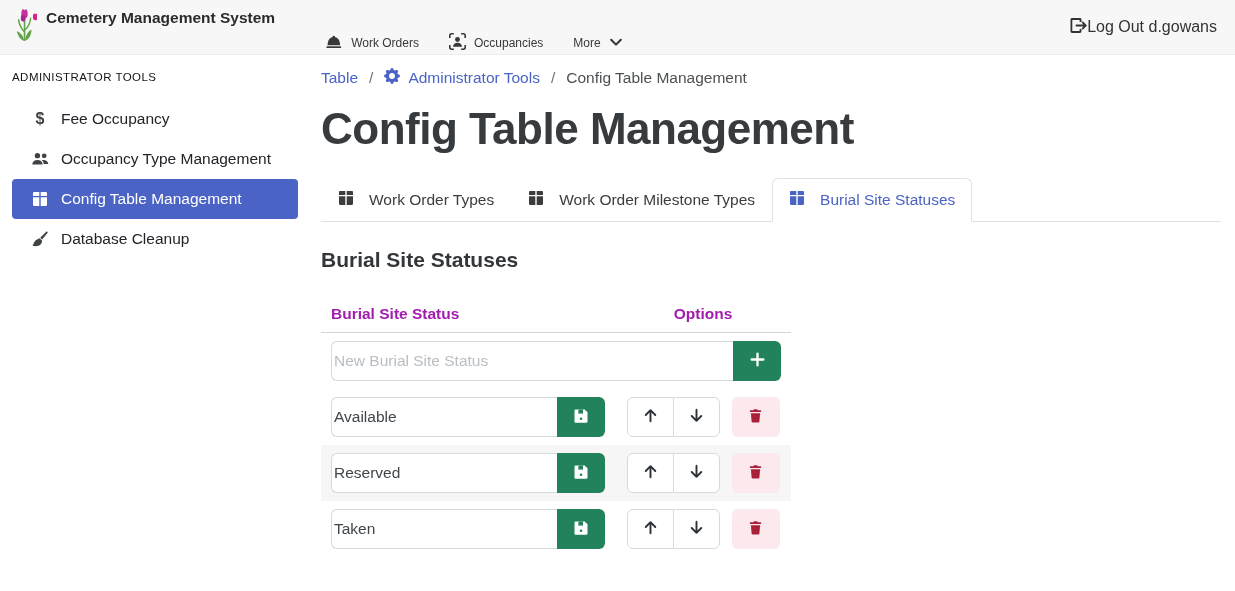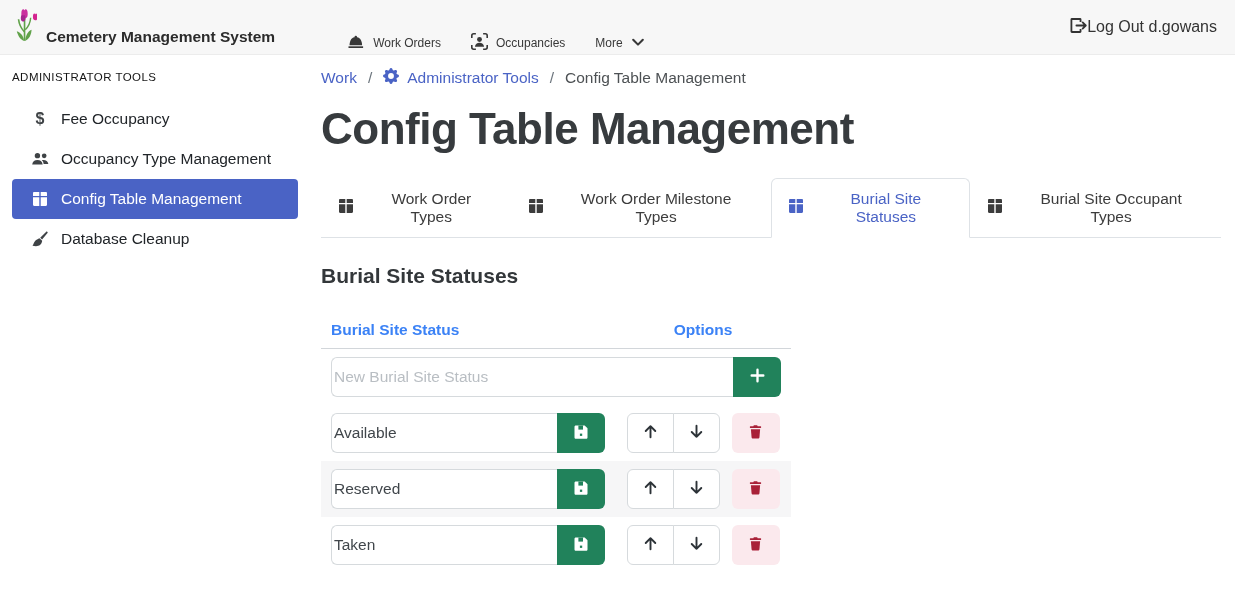--- a/index.html
+++ b/index.html
@@ -10,21 +10,21 @@
     font-family:"Liberation Sans","DejaVu Sans",sans-serif;
     font-size:15.5px;
   }
   a { text-decoration:none; color:inherit; }
 
   
   .navbar {
     height:55px; background:#f7f7f7; border-bottom:1px solid #ececec;
     display:flex; align-items:center; padding:0 18px 0 12px;
   }
-  .brand { display:flex; align-items:flex-end; gap:9px; margin-right:42px; cursor:pointer; }
+  .brand { display:flex; align-items:flex-start; gap:9px; margin-right:20px; cursor:pointer; }
   .brand-title { font-weight:700; font-size:15.5px; color:#2b2b2b; }
   .nav-link {
     display:flex; align-items:center; gap:8px; margin-left:30px;
     font-size:12px; color:#383838; cursor:pointer;margin-top:32px;
   }
   .nav-link svg { flex:0 0 auto; }
   .nav-spacer { flex:1; }
   .logout-link { display:flex; align-items:center; gap:0; font-size:16px; color:#333; cursor:pointer; }
 
   
@@ -69,21 +69,21 @@
   .tab.active {
     background:#fff; border-color:#dee2e6 #dee2e6 #fff;
     border-radius:6px 6px 0 0; color:#4a63c5;
   }
 
   .section-heading { font-size:21px; font-weight:700; color:#33373a; margin:26px 0 24px; }
 
   
   .cfg-table { width:470px; border-collapse:collapse; }
   .cfg-table th {
-    text-align:left; font-weight:700; color:#3b82f6; font-size:15.5px;
+    text-align:left; font-weight:700; color:#a21caf; font-size:15.5px;
     padding:9px 10px; border-bottom:1px solid #d2d6da;
   }
   .cfg-table th.options-col { width:176px; text-align:center; }
   .cfg-table td { padding:8px 10px; }
   .cfg-table tbody tr:nth-child(odd):not(.new-row) { background:#f6f6f7; }
 
   .input-group { display:flex; height:40px; }
   .text-input {
     flex:1; min-width:0; height:40px; padding:0 2px;
     border:1px solid #d6dadd; border-radius:6px 0 0 6px; border-right:none;
@@ -217,21 +217,21 @@
           <path d="M7.5 7.3l2.7 2.4c-.2 1.5-.8 3-2 4.1-2.1 1.9-5.4 1.5-7.7.9 1-1.3 1.2-3.2 2.6-4.7 1.2-1.3 2.8-2 4.4-2.7z"></path>
         </svg>
       </span>
       <span>Database Cleanup</span>
     </a>
   </aside>
 
   <main class="main">
 
     <nav class="breadcrumb">
-      <a class="crumb-link">Work</a>
+      <a class="crumb-link">Table</a>
       <span class="crumb-divider">/</span>
       <a class="crumb-link">
         <span>
           <svg width="16" height="16" viewBox="0 0 16 16" fill="#4a63c5">
             <path d="M9.405 1.05c-.413-1.4-2.397-1.4-2.81 0l-.1.34a1.464 1.464 0 0 1-2.105.872l-.31-.17c-1.283-.698-2.686.705-1.987 1.987l.169.311c.446.82.023 1.841-.872 2.105l-.34.1c-1.4.413-1.4 2.397 0 2.81l.34.1a1.464 1.464 0 0 1 .872 2.105l-.17.31c-.698 1.283.705 2.686 1.987 1.987l.311-.169a1.464 1.464 0 0 1 2.105.872l.1.34c.413 1.4 2.397 1.4 2.81 0l.1-.34a1.464 1.464 0 0 1 2.105-.872l.31.17c1.283.698 2.686-.705 1.987-1.987l-.169-.311a1.464 1.464 0 0 1 .872-2.105l.34-.1c1.4-.413 1.4-2.397 0-2.81l-.34-.1a1.464 1.464 0 0 1-.872-2.105l.17-.31c.698-1.283-.705-2.686-1.987-1.987l-.311.169a1.464 1.464 0 0 1-2.105-.872l-.1-.34zM8 10.93a2.929 2.929 0 1 1 0-5.86 2.929 2.929 0 0 1 0 5.858z"></path>
           </svg>
         </span>
         <span>Administrator Tools</span>
       </a>
       <span class="crumb-divider">/</span>
@@ -267,31 +267,20 @@
         <span>
           <svg width="16" height="16" viewBox="0 0 16 16" fill="currentColor">
               <path d="M1 2.2C1 1.5 1.5 1 2.2 1h5.1v4H1V2.2z"></path>
               <path d="M8.7 1h5.1c.7 0 1.2.5 1.2 1.2V5H8.7V1z"></path>
               <path d="M1 6.2h6.3V15H2.2C1.5 15 1 14.5 1 13.8V6.2z"></path>
               <path d="M8.7 6.2H15v7.6c0 .7-.5 1.2-1.2 1.2H8.7V6.2z"></path>
             </svg>
         </span>
         <span>Burial Site Statuses</span>
       </button>
-      <button class="tab">
-        <span>
-          <svg width="16" height="16" viewBox="0 0 16 16" fill="currentColor">
-              <path d="M1 2.2C1 1.5 1.5 1 2.2 1h5.1v4H1V2.2z"></path>
-              <path d="M8.7 1h5.1c.7 0 1.2.5 1.2 1.2V5H8.7V1z"></path>
-              <path d="M1 6.2h6.3V15H2.2C1.5 15 1 14.5 1 13.8V6.2z"></path>
-              <path d="M8.7 6.2H15v7.6c0 .7-.5 1.2-1.2 1.2H8.7V6.2z"></path>
-            </svg>
-        </span>
-        <span>Burial Site Occupant Types</span>
-      </button>
     </div>
 
     <h2 class="section-heading">Burial Site Statuses</h2>
 
     <table class="cfg-table">
       <thead>
         <tr>
           <th>Burial Site Status</th>
           <th class="options-col">Options</th>
         </tr>

